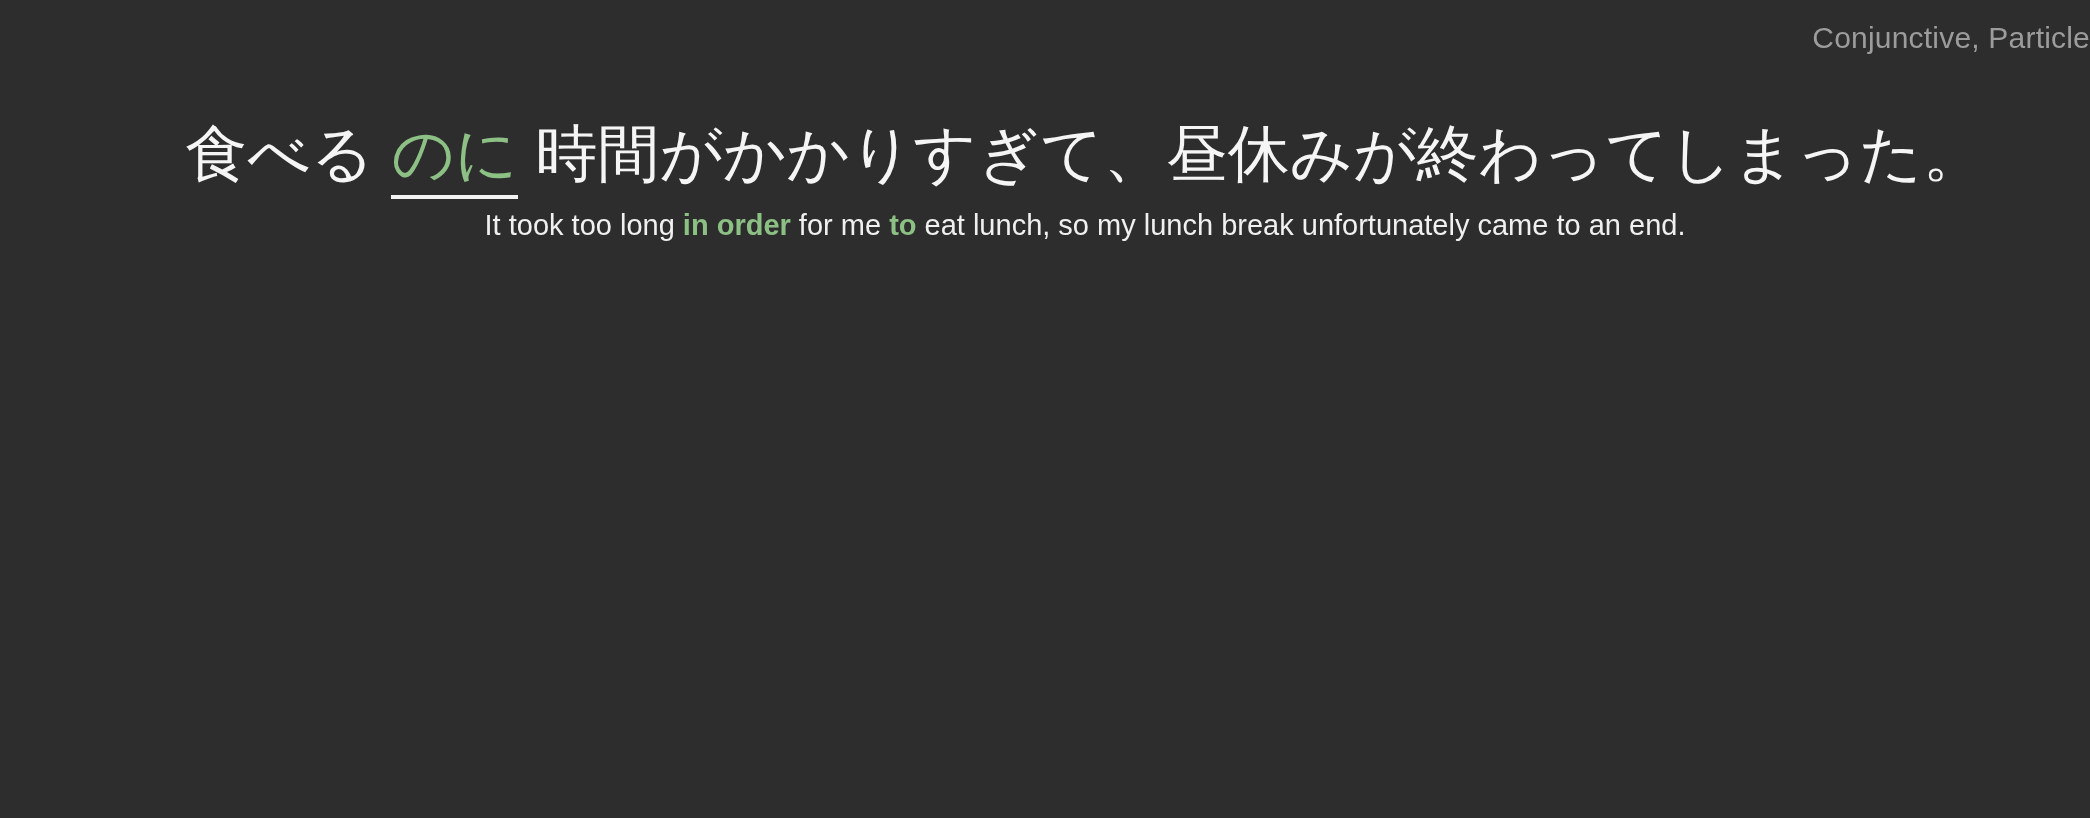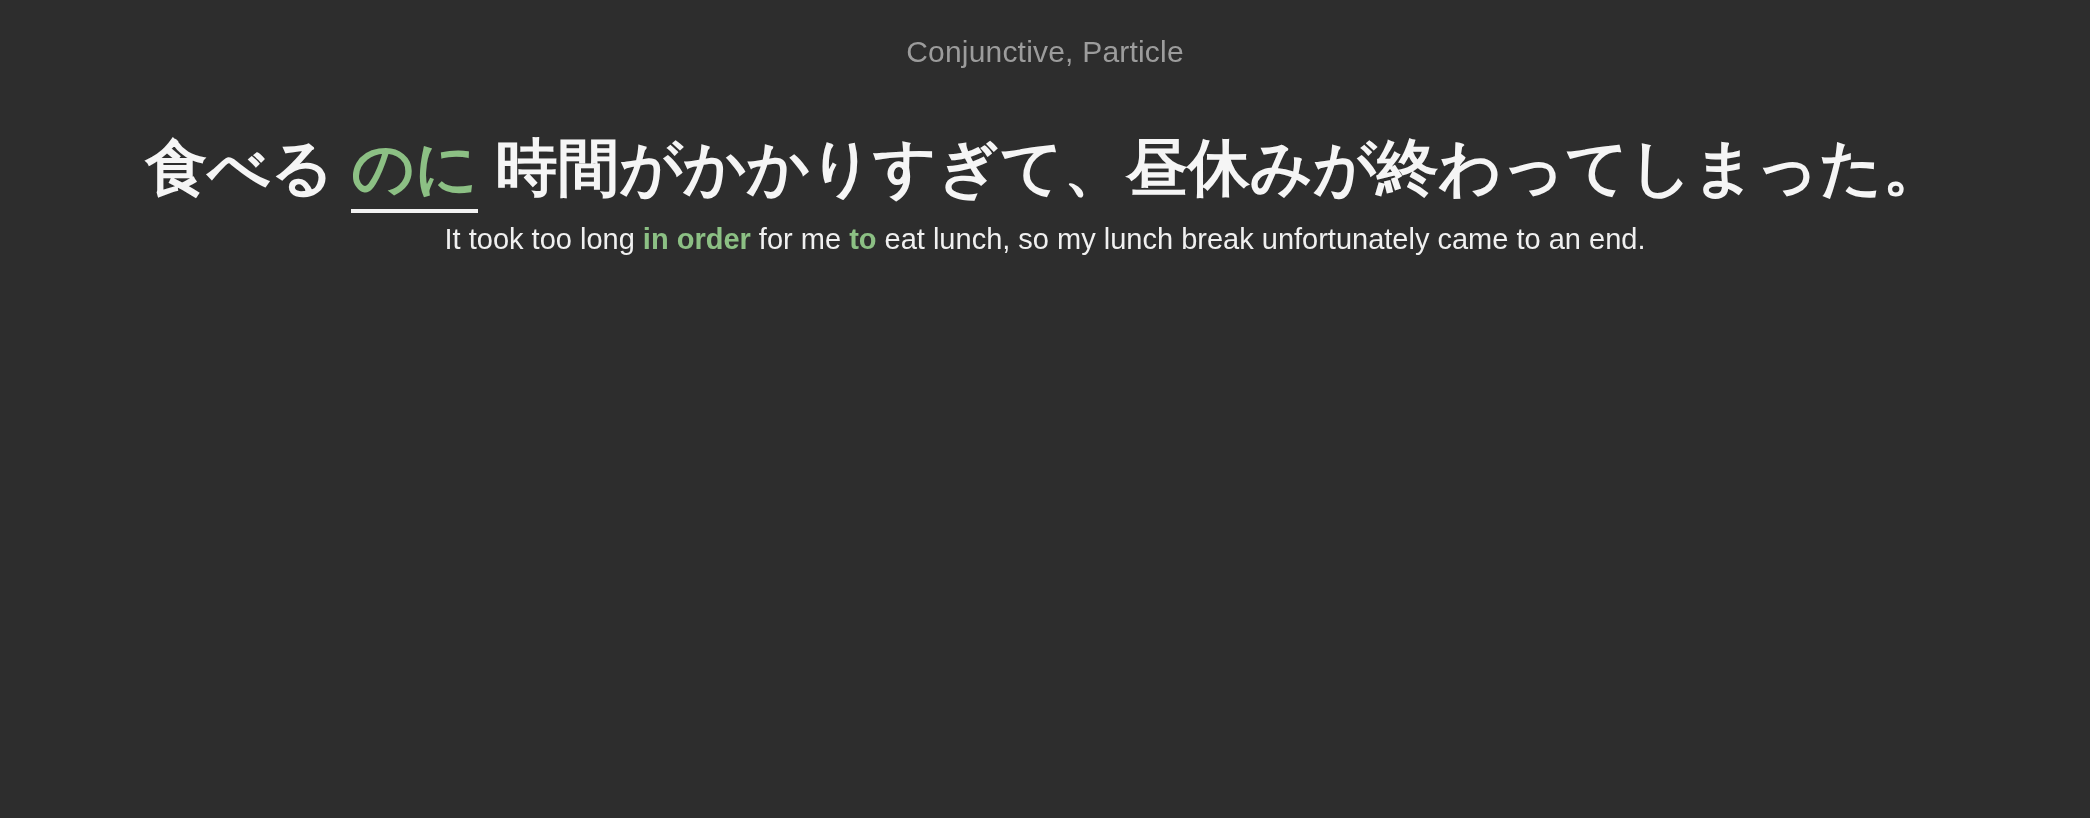--- a/index.html
+++ b/index.html
@@ -16,43 +16,43 @@
     font-family:"Liberation Sans","DejaVu Sans",sans-serif;
     -webkit-font-smoothing:antialiased;
   }
 
   .card {
     width:2090px;
     height:818px;
     background:#2d2d2d;
     display:flex;
     flex-direction:column;
-    align-items:center;
-    padding-top:34px;
+    align-items:flex-end;
+    padding-top:20px;
   }
 
   
   .pos-header {
     font-size:30px;
     line-height:1.2;
     color:#9c9c9c;
     letter-spacing:0.2px;
     text-align:center;
     white-space:pre;
   }
 
   
   .sentence {
     margin-top:48px;
     width:2010px;
     text-align:center;
     font-size:62px;
     line-height:1.62;
     color:#f5f5f5;
-    font-weight:700;
+    font-weight:400;
     word-break:break-all;
   }
 
   .sentence .target {
     color:#8cc084;
     border-bottom:4px solid #f2f2f2;
     padding-bottom:10px;
     display:inline-block;
     line-height:1.0;
   }

